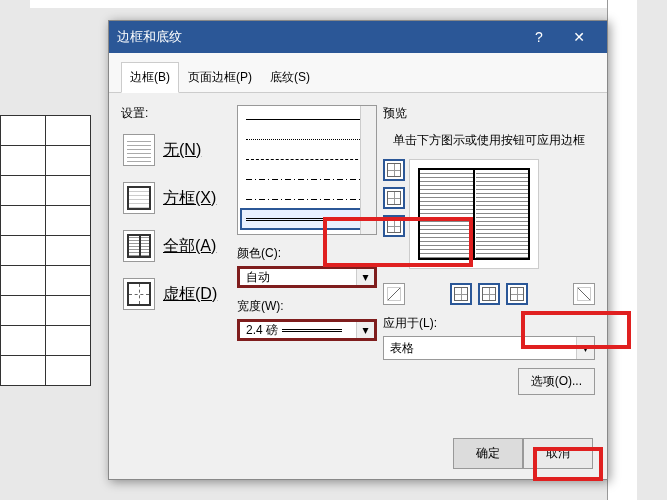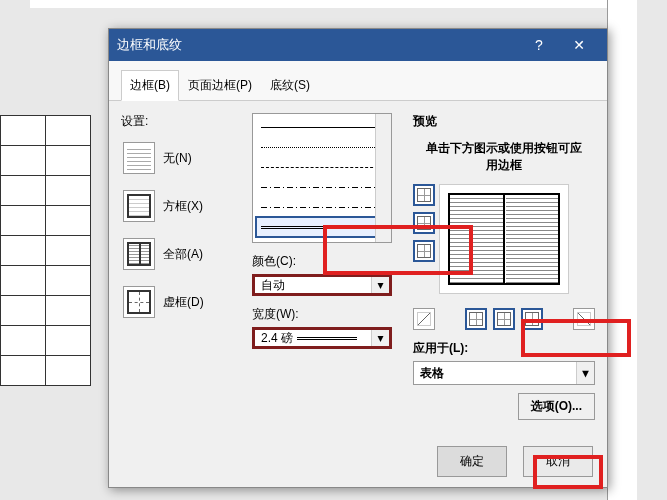--- a/index.html
+++ b/index.html
@@ -4,43 +4,43 @@
 <style>
   * { box-sizing: border-box; margin: 0; padding: 0; font-family: "Microsoft YaHei", "Segoe UI", sans-serif; font-size: 12px; }
   body { background: #e8e8e8; width: 667px; height: 500px; position: relative; overflow: hidden; }
   
   .bg-table { position: absolute; top: 115px; left: 0; border-collapse: collapse; }
   .bg-table td { border: 1px solid #333; width: 45px; height: 30px; background: #fff; }
   
   .doc-edge { position: absolute; top: 0; right: 30px; width: 30px; height: 500px; background: #fff; border-left: 1px solid #999; }
   .doc-corner { position: absolute; top: 0; right: 60px; width: 577px; height: 8px; background: #fff; }
   
-  .dialog { position: absolute; left: 108px; top: 28px; width: 500px; height: 460px; background: #f0f0f0; box-shadow: 2px 2px 10px rgba(0,0,0,0.4); border: 1px solid #888; }
+  .dialog { position: absolute; left: 108px; top: 20px; width: 500px; height: 460px; background: #f0f0f0; box-shadow: 2px 2px 10px rgba(0,0,0,0.4); border: 1px solid #888; }
   
   .titlebar { height: 32px; background: #2b5797; color: #fff; display: flex; align-items: center; padding: 0 8px; }
   .titlebar .title { flex: 1; font-size: 13px; }
   .titlebar .btn { width: 40px; height: 32px; display: flex; align-items: center; justify-content: center; font-size: 14px; cursor: pointer; }
   
   .tabs { display: flex; padding: 8px 12px 0 12px; border-bottom: 1px solid #ccc; background: #f8f8f8; }
   .tab { padding: 6px 8px; border: 1px solid transparent; cursor: pointer; position: relative; top: 1px; }
   .tab.active { border: 1px solid #ccc; border-bottom: 1px solid #fff; background: #fff; }
   
-  .body { display: flex; padding: 12px; gap: 21px; height: 380px; }
+  .body { display: flex; padding: 12px; gap: 6px; height: 380px; }
   
   .col-settings { width: 110px; }
   .col-style { width: 140px; }
-  .col-preview { flex: 1; font-weight: bold; }
+  .col-preview { flex: 1; }
   
   .section-label { font-size: 12px; margin-bottom: 10px; }
   
   .setting-item { display: flex; align-items: center; gap: 8px; margin-bottom: 12px; cursor: pointer; padding: 2px; }
   .setting-item.selected .setting-icon { outline: 2px solid #2b5797; }
   .setting-icon { width: 32px; height: 32px; border: 1px solid #999; background: #fff; display: flex; align-items: center; justify-content: center; position: relative; }
   .setting-icon .lines { width: 80%; height: 80%; }
-  .setting-label { font-size: 12px; }
+  .setting-label { font-size: 16px; text-decoration: underline; }
   
   
   .ico-none .lines { background: repeating-linear-gradient(0deg,#aaa 0,#aaa 1px,transparent 1px,transparent 4px); }
   .ico-box .lines { border: 2px solid #333; background: repeating-linear-gradient(0deg,#ccc 0,#ccc 1px,transparent 1px,transparent 4px); }
   .ico-all .lines { border: 2px solid #333; background: repeating-linear-gradient(0deg,#999 0,#999 1px,transparent 1px,transparent 3px); position:relative; }
   .ico-all .lines::after { content:""; position:absolute; left:50%; top:0; bottom:0; border-left:2px solid #333; }
   .ico-grid .lines { border: 2px solid #333; background: #fff; position:relative; }
   .ico-grid .lines::before { content:""; position:absolute; left:50%; top:0; bottom:0; border-left:1px dashed #666; }
   .ico-grid .lines::after { content:""; position:absolute; top:50%; left:0; right:0; border-top:1px dashed #666; }
   .ico-custom .lines { border: 2px dashed #2b5797; background: repeating-linear-gradient(0deg,#aac 0,#aac 1px,transparent 1px,transparent 3px); }
@@ -74,21 +74,21 @@
   
   .edge-btns-h { display: flex; gap: 6px; margin-top: 14px; justify-content: center; }
   
   .diag-btns { display: flex; justify-content: space-between; margin-top: 14px; padding: 0 0px; }
   
   .big-dropdown { width: 100%; height: 24px; border: 1px solid #999; background: #fff; display: flex; align-items: center; padding: 0 6px; position: relative; margin-top: 4px; }
   .big-dropdown .dd-arrow { position: absolute; right: 0; top: 0; bottom: 0; width: 18px; border-left: 1px solid #ccc; display: flex; align-items: center; justify-content: center; background: #f0f0f0; }
   
   .options-btn { float: right; margin-top: 8px; padding: 4px 12px; border: 1px solid #999; background: #f0f0f0; cursor: pointer; }
   
-  .footer { position: absolute; bottom: 10px; right: 14px; display: flex; gap: 16px; }
+  .footer { position: absolute; bottom: 10px; right: 14px; display: flex; gap: 0; }
   .footer button { padding: 6px 22px; border: 1px solid #999; background: #eaeaea; cursor: pointer; font-size: 12px; }
   .footer button:first-child { background: #dcdcdc; }
   
   .redbox { position: absolute; border: 4px solid #e02020; pointer-events: none; }
   
   .mini-grid { width: 14px; height: 14px; border: 1px solid #666; position: relative; }
   .mini-grid::before { content:""; position:absolute; inset:0; border-left:1px solid #999; left:50%; }
   .mini-grid::after { content:""; position:absolute; inset:0; border-top:1px solid #999; top:50%; }
   .mini-diag { width: 14px; height: 14px; border: 1px solid #ccc; position: relative; }
   .mini-diag.l::before { content:""; position:absolute; left:0; top:0; right:0; bottom:0; background: linear-gradient(to top right, transparent 47%, #666 47%, #666 53%, transparent 53%);}

